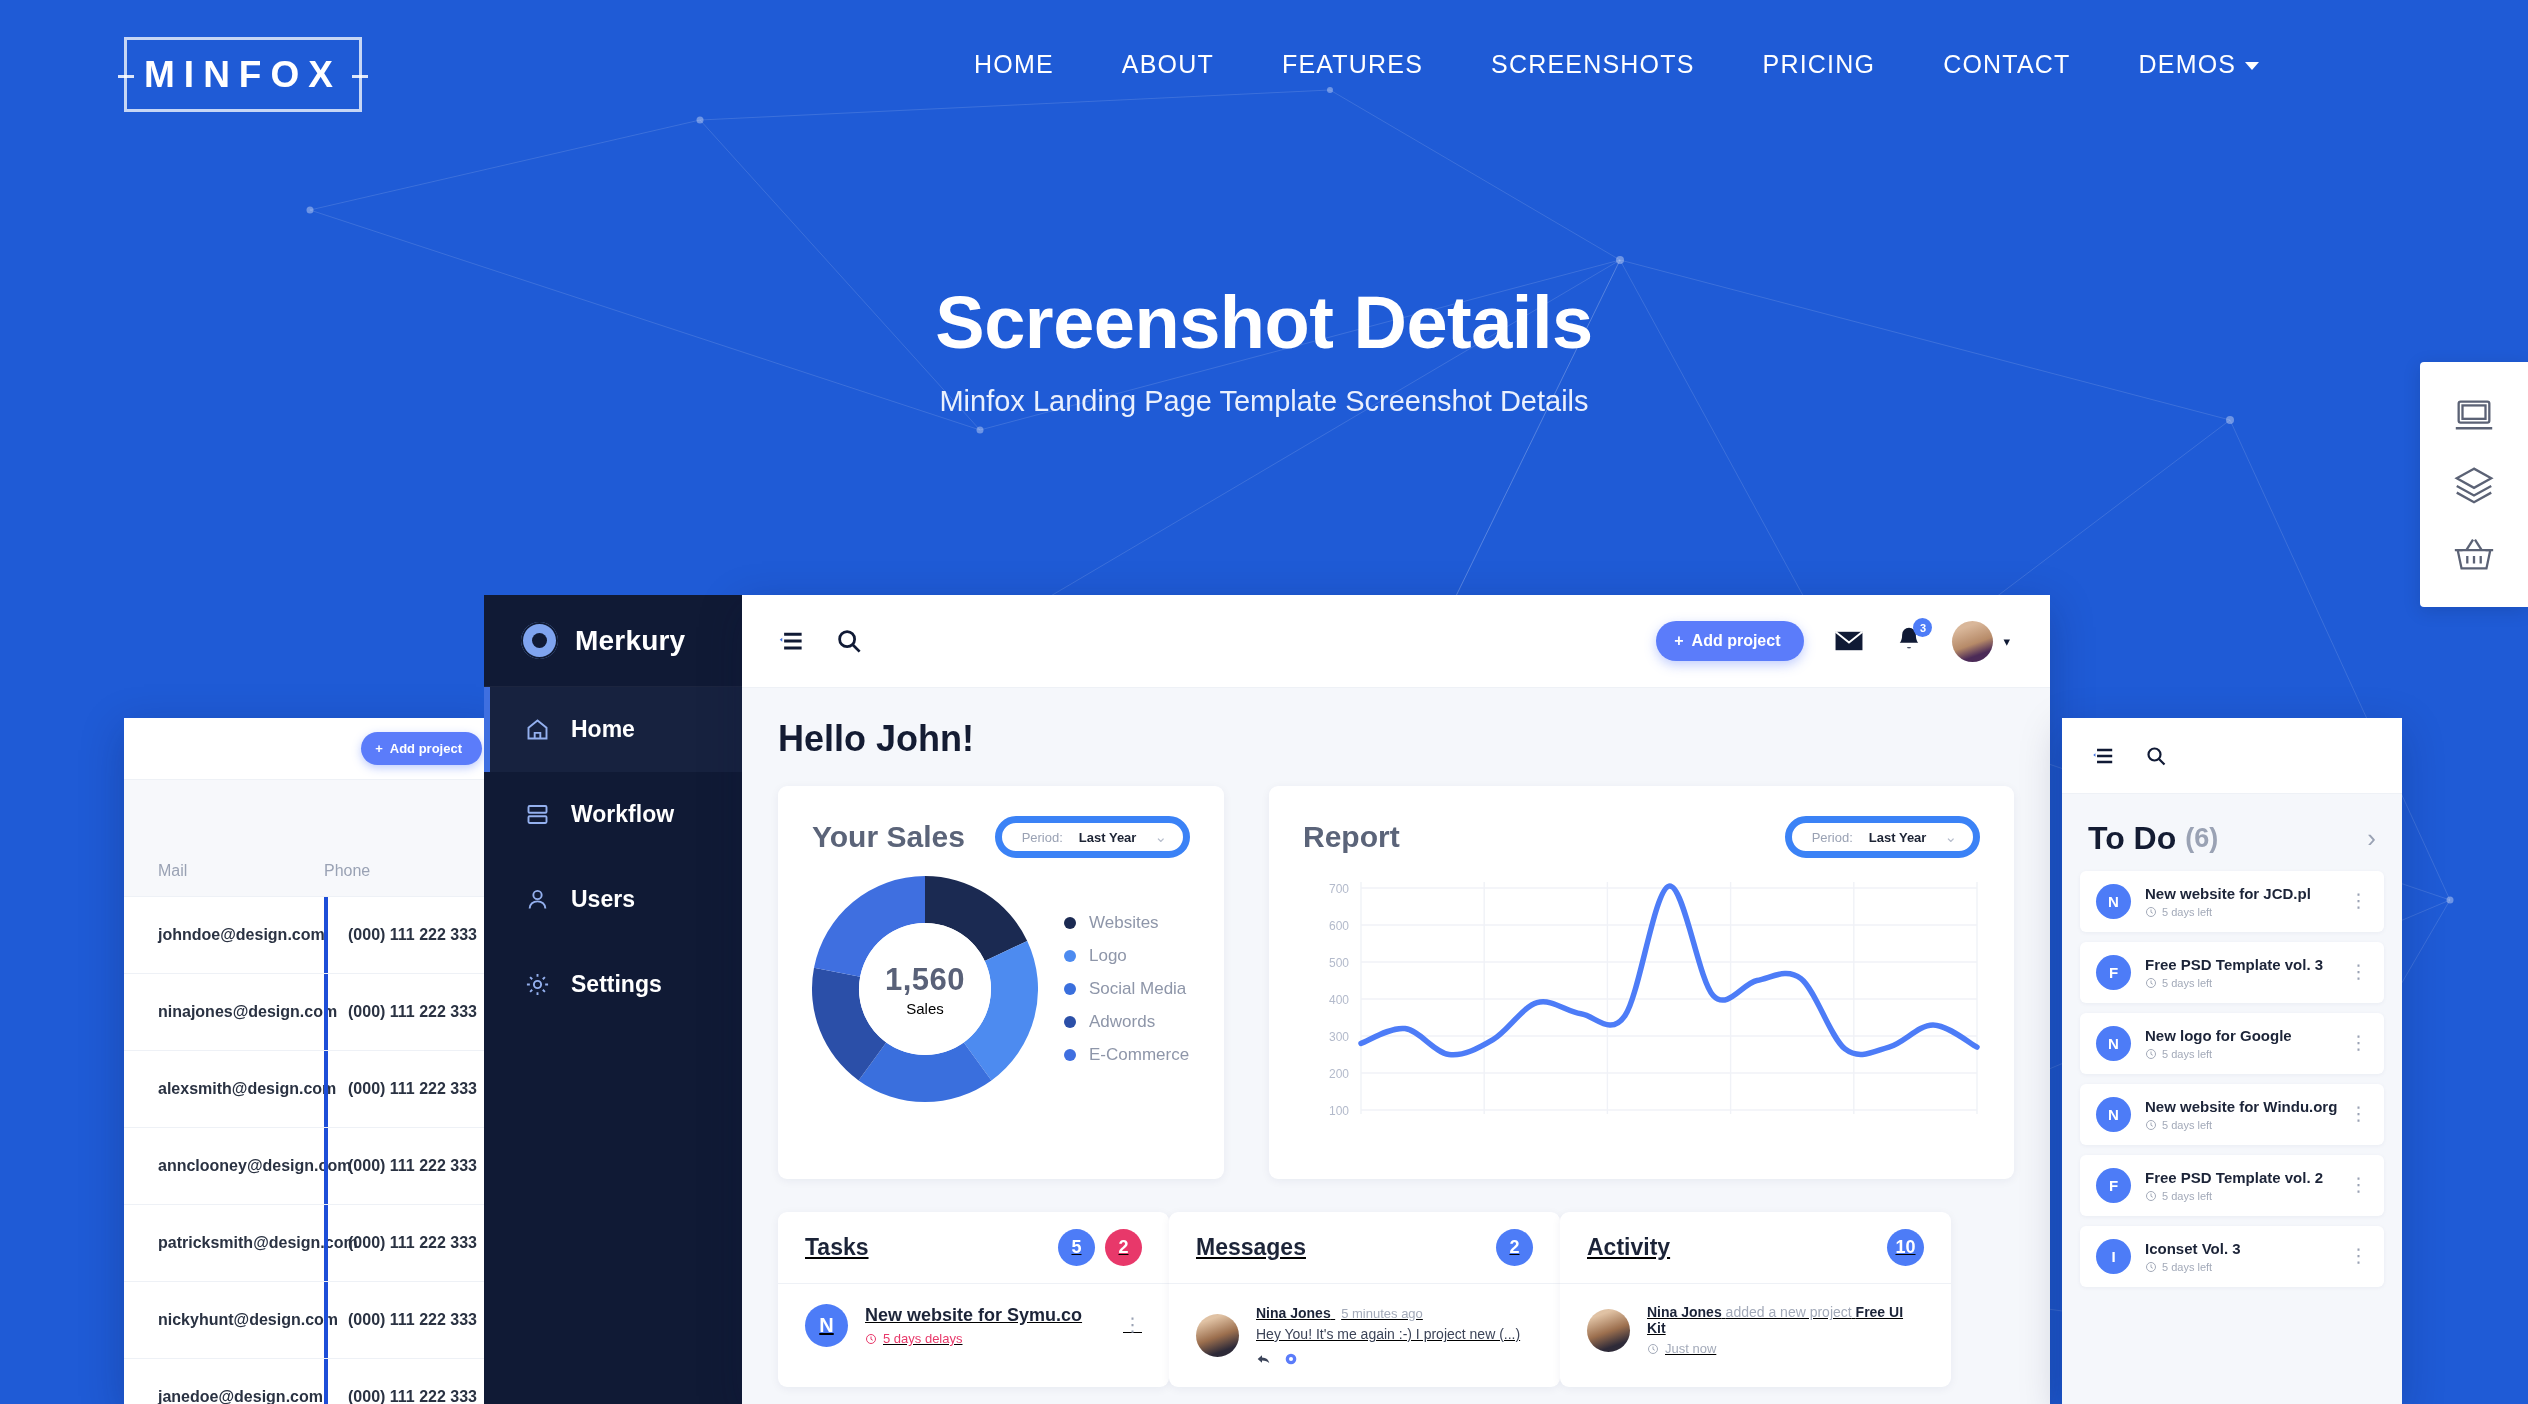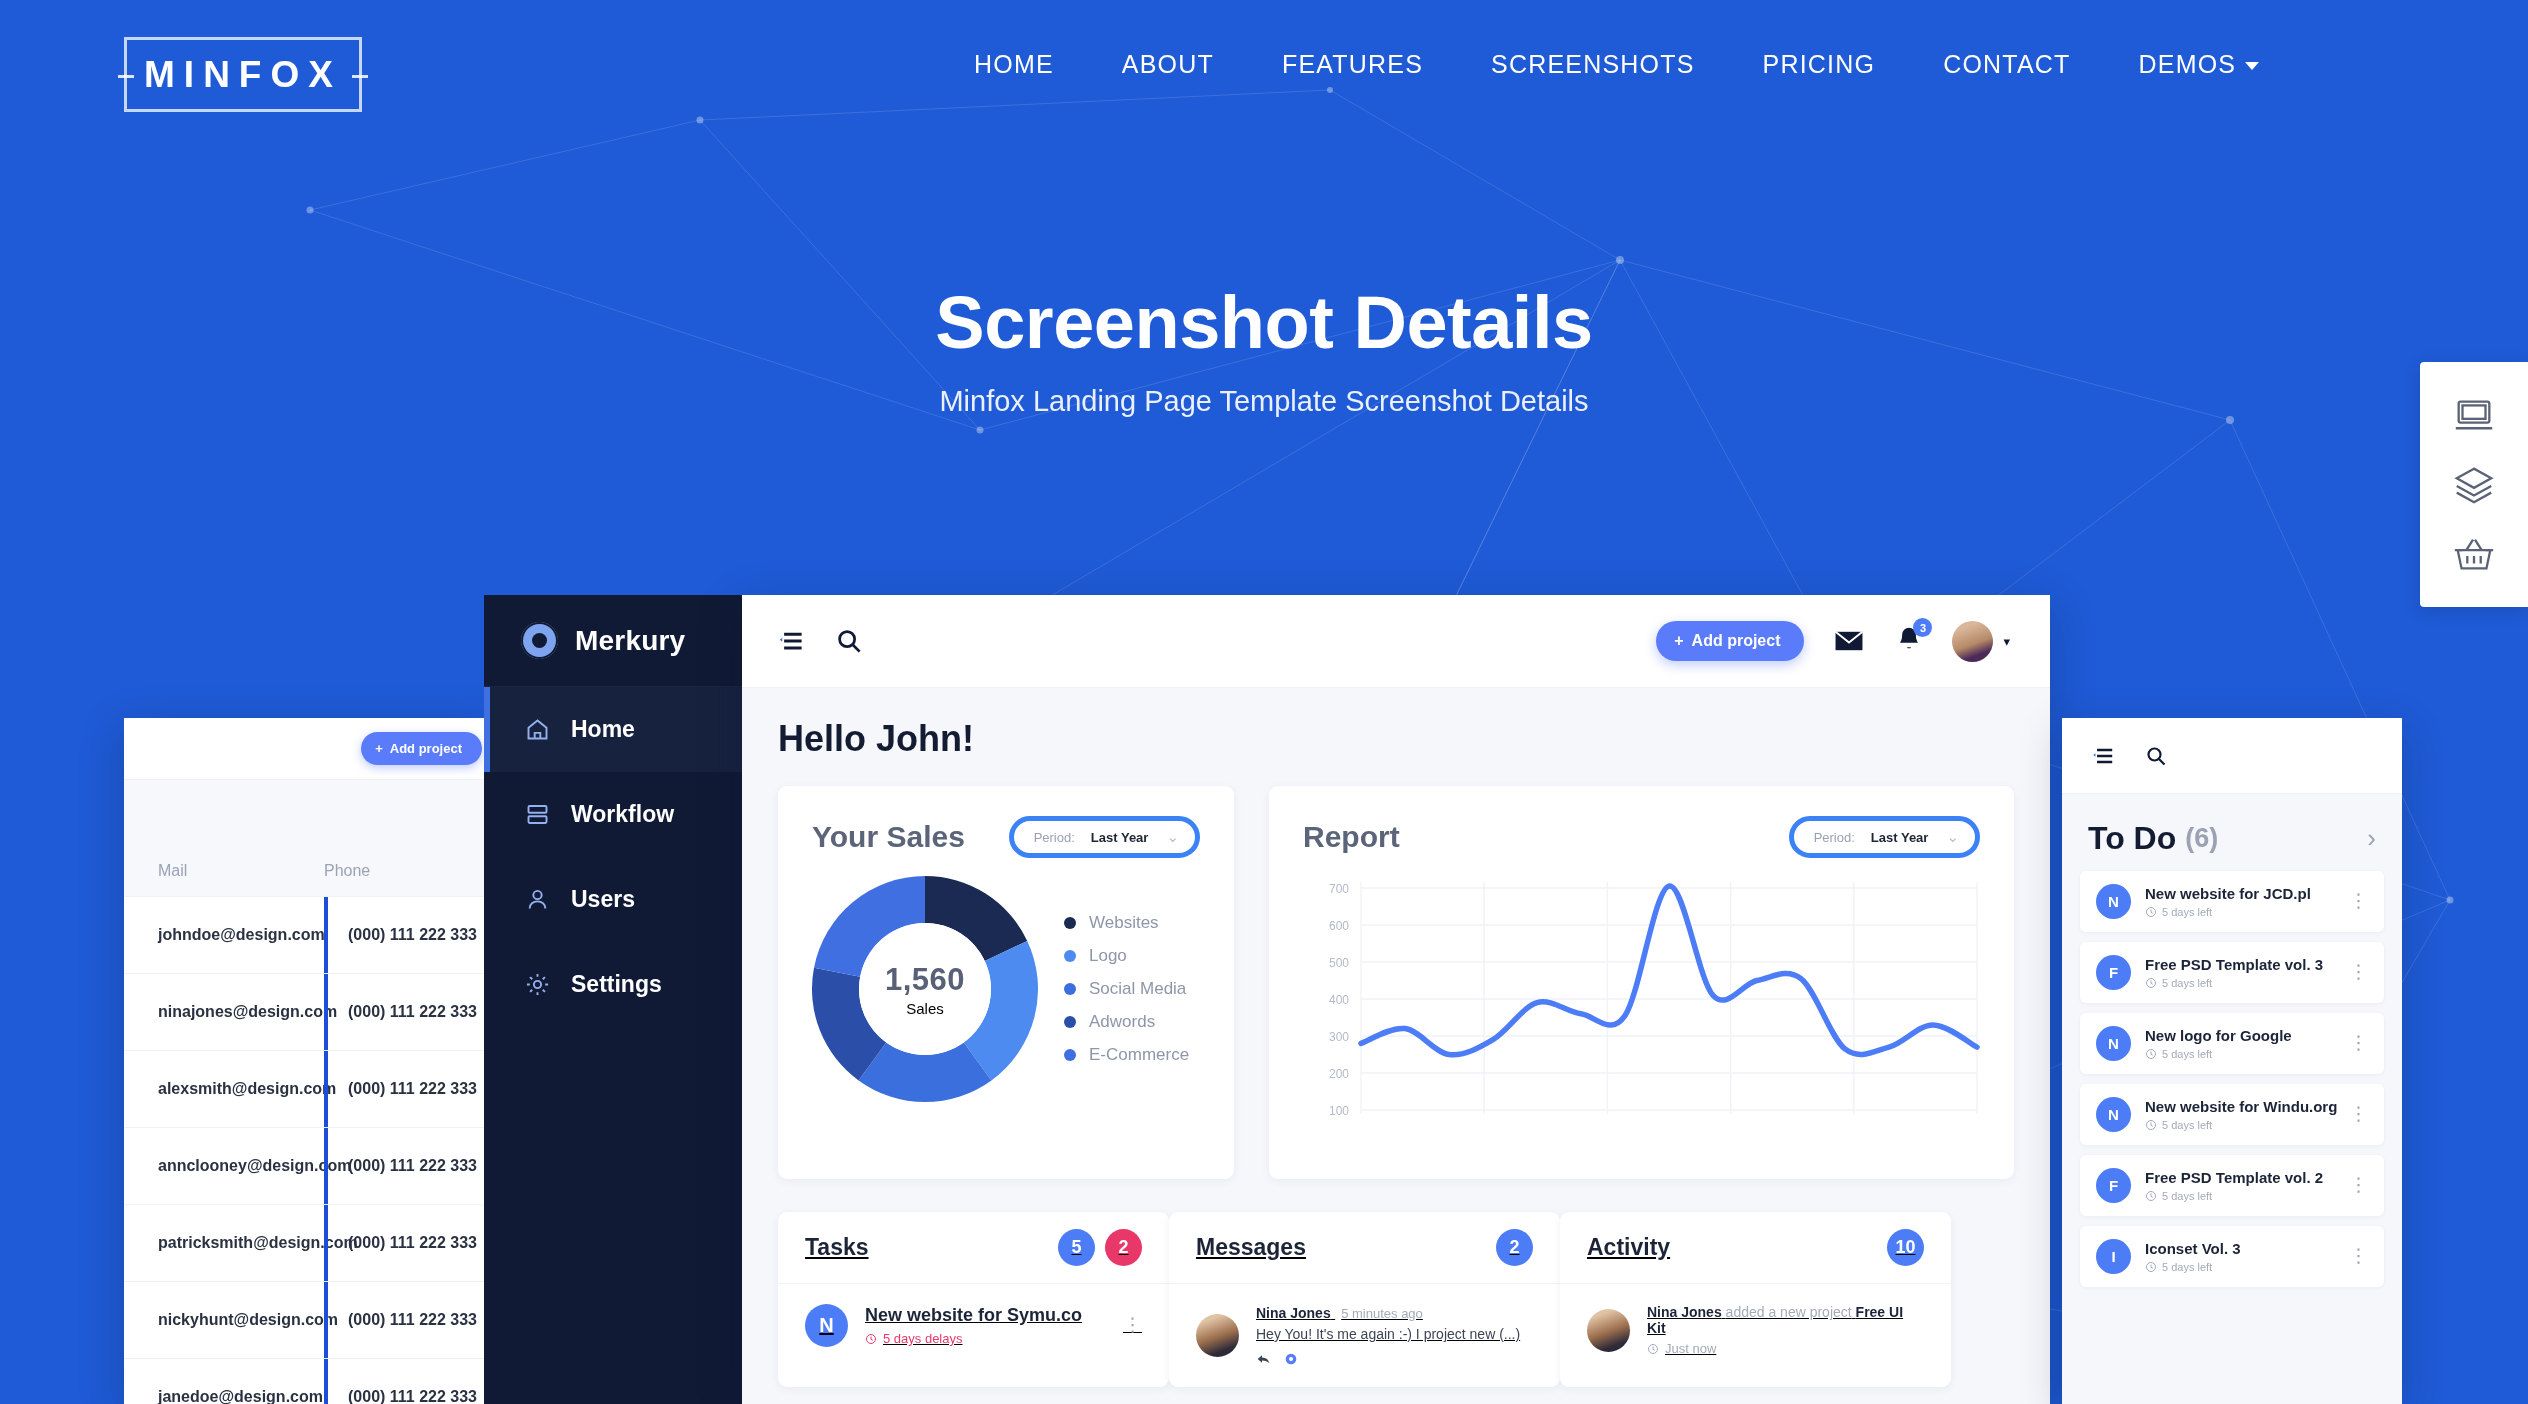--- a/index.html
+++ b/index.html
@@ -161,28 +161,28 @@
   #tb-avatar {
     width:41px; height:41px; border-radius:50%; overflow:hidden;
     background:linear-gradient(160deg,#d9b79a 20%,#b68a68 55%,#4b2a57 78%);
     box-shadow:0 0 0 2px #fff;
   }
 
   #dash-body { padding:30px 36px 0 36px; }
   #hello { font-size:36px; font-weight:700; color:#141c33; margin-bottom:26px; }
 
   .card { background:#fff; border-radius:9px; box-shadow:0 2px 10px rgba(25,40,90,.06); }
-  #row1 { display:flex; gap:35px; }
+  #row1 { display:flex; gap:45px; }
   #card-sales { width:492px; height:393px; padding:30px 34px; position:relative; }
   #card-report { width:745px; height:393px; padding:30px 34px; position:relative; }
 
   .card-head { display:flex; align-items:center; justify-content:space-between; }
   .card-title { font-size:30px; font-weight:700; color:#5b6479; }
   .period-pill {
-    border:5px solid #3b82f6; border-radius:22px; height:42px;
+    border:7px solid #3b82f6; border-radius:22px; height:42px;
     display:flex; align-items:center; gap:12px; padding:0 16px 0 20px;
     font-size:13px; color:#9aa2b4; white-space:nowrap; cursor:pointer;
   }
   .period-pill b { color:#1d2435; font-weight:700; margin-left:4px; }
   .period-pill .chev { color:#b6bdcc; font-size:15px; margin-left:6px; }
 
   #donut-wrap { display:flex; align-items:center; gap:26px; margin-top:18px; }
   #donut { position:relative; width:226px; height:226px; }
   #donut .hole {
     position:absolute; left:50%; top:50%; transform:translate(-50%,-50%);

